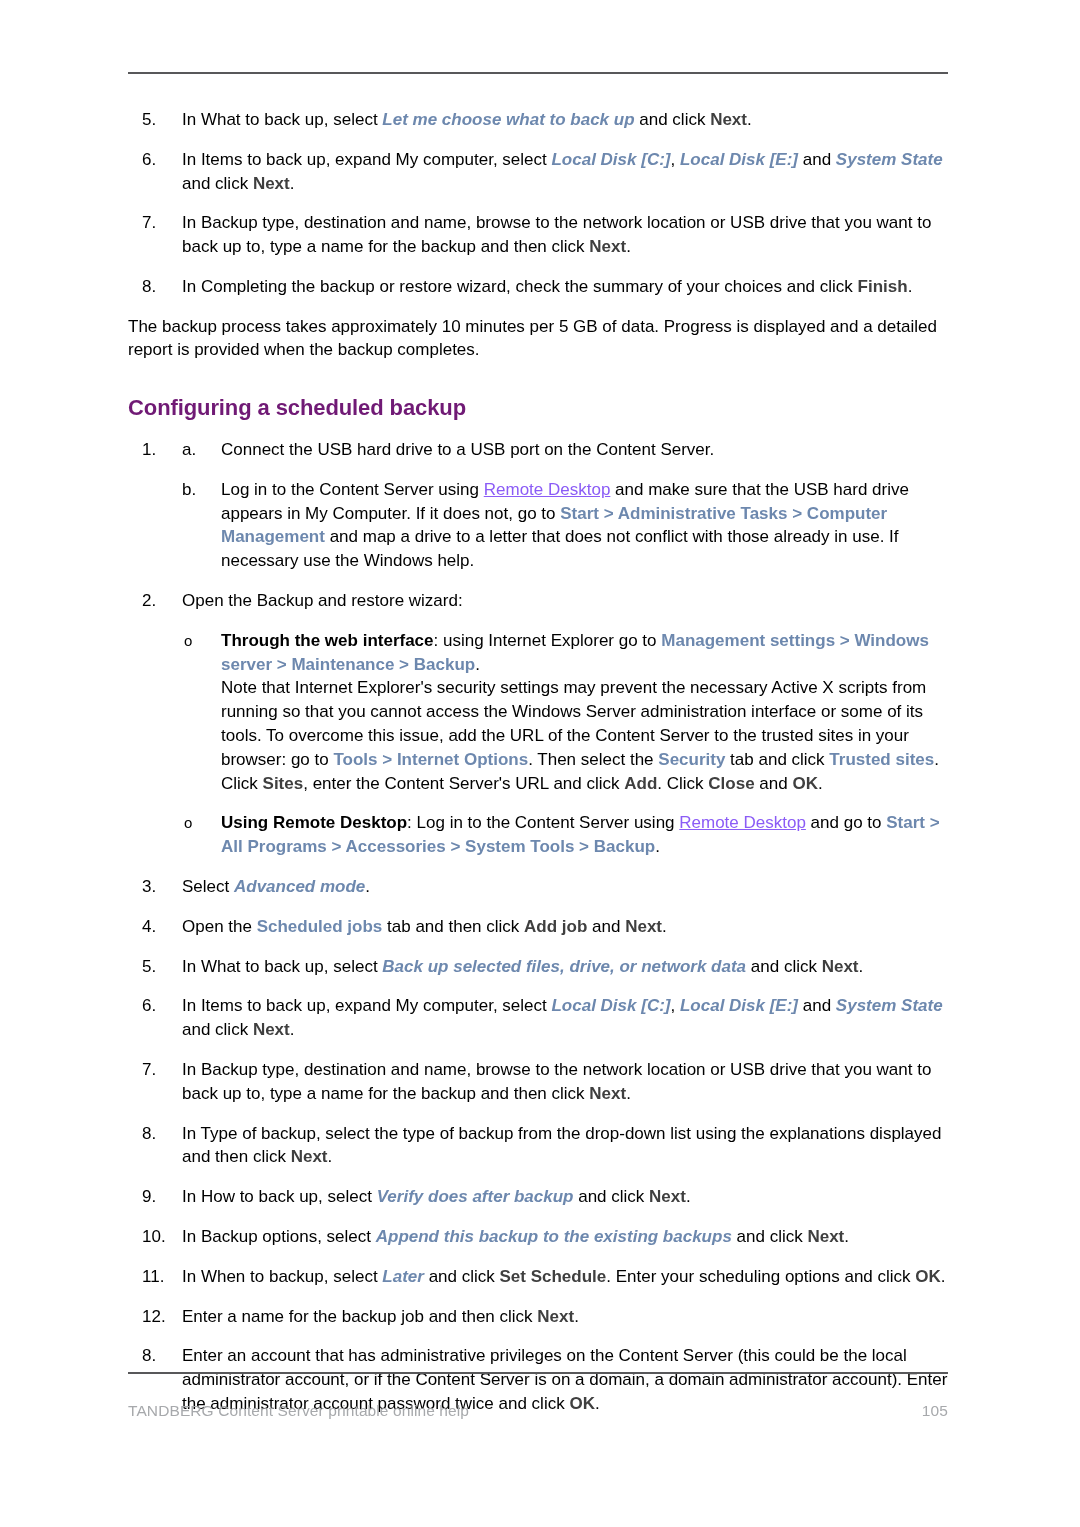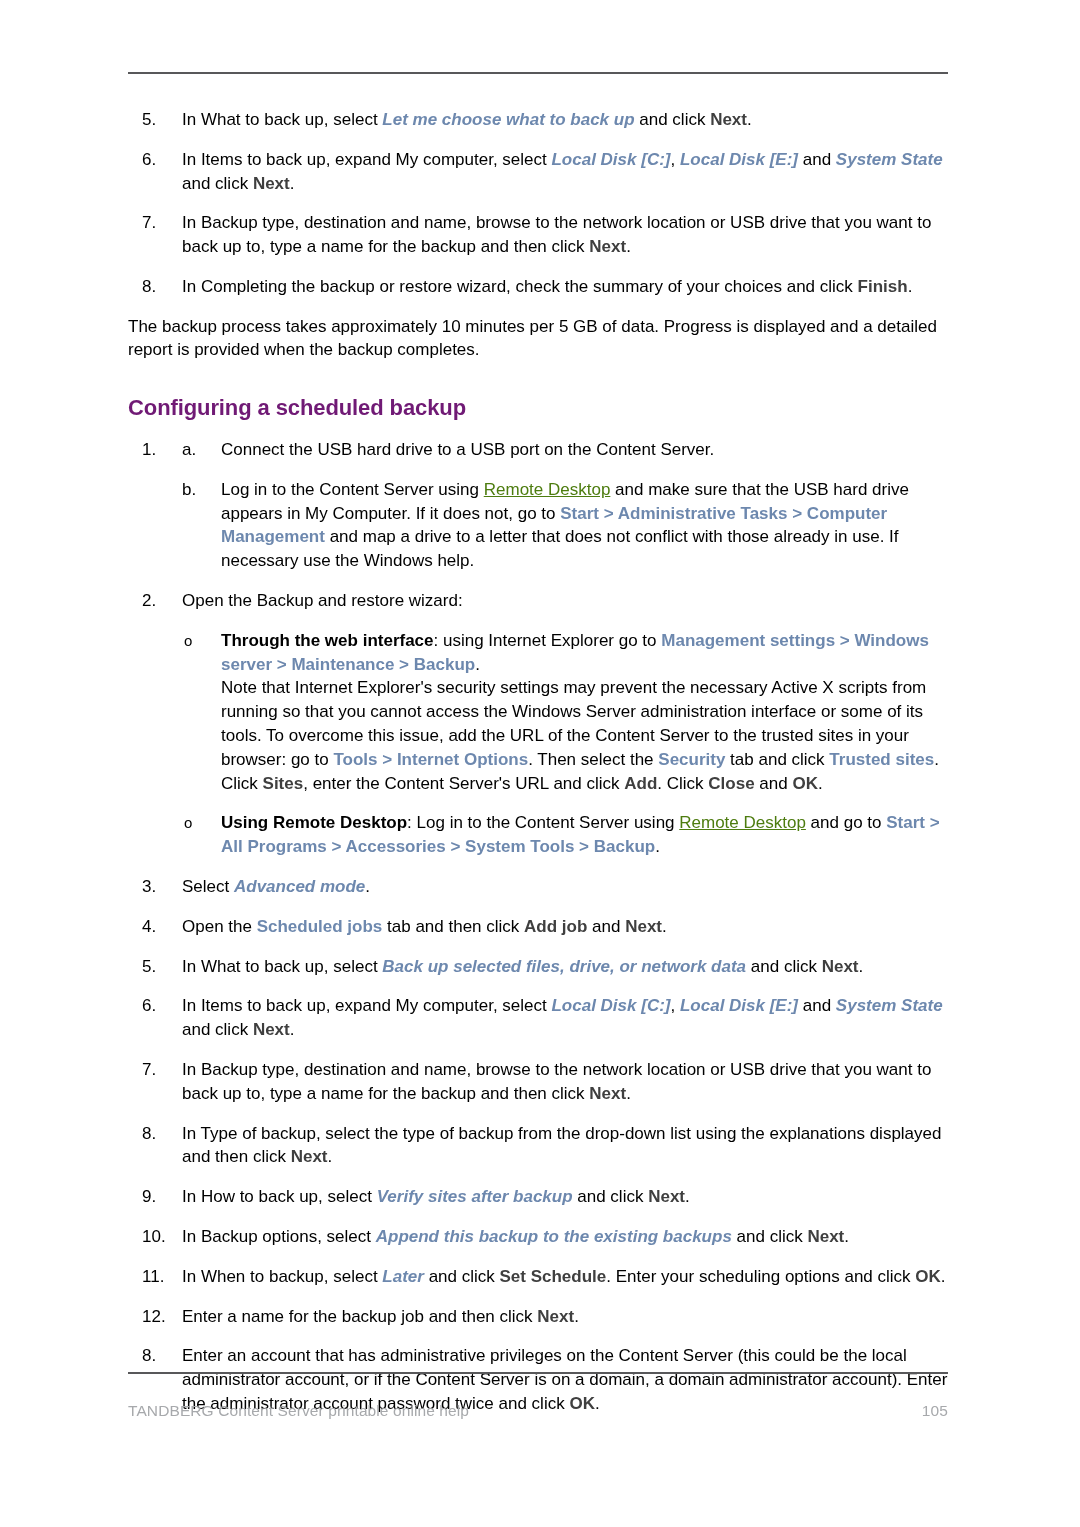--- a/index.html
+++ b/index.html
@@ -128,21 +128,21 @@
   .b {             
     color: #3f3f3f;
     font-weight: bold;
     margin-top: 12px;
   }
   .bk {            
     color: #000;
     font-weight: bold;
   }
   a.link {
-    color: #4d7c0f;
+    color: #8b5cf6;
     text-decoration: underline;
     cursor: pointer;
   }
 </style>
 </head>
 <body>
 
 <div class="page">
 
   <div class="content">
@@ -167,21 +167,21 @@
         <li class="step sub"><span class="marker">b.</span><span class="note-block"><span>Log in to the Content Server using </span><a class="link" href="#">Remote Desktop</a><span> and make sure that the USB hard drive appears in My Computer. If it does not, go to </span><span class="ui">Start &gt; Administrative Tasks &gt; Computer Management</span><span> and map a drive to a letter that does not conflict with those already in use. If necessary use the Windows help.</span></span></li>
         <li class="step"><span class="marker">2.</span><span class="note-block"><span>Open the Backup and restore wizard:</span></span></li>
         <li class="step obul"><span class="marker">o</span><span class="note-block"><span class="bk">Through the web interface</span><span>: using Internet Explorer go to </span><span class="ui">Management settings &gt; Windows server &gt; Maintenance &gt; Backup</span><span>.</span><br><span>Note that Internet Explorer's security settings may prevent the necessary Active X scripts from running so that you cannot access the Windows Server administration interface or some of its tools. To overcome this issue, add the URL of the Content Server to the trusted sites in your browser: go to </span><span class="ui">Tools &gt; Internet Options</span><span>. Then select the </span><span class="ui">Security</span><span> tab and click </span><span class="ui">Trusted sites</span><span>. Click </span><span class="b">Sites</span><span>, enter the Content Server's URL and click </span><span class="b">Add</span><span>. Click </span><span class="b">Close</span><span> and </span><span class="b">OK</span><span>.</span></span></li>
         <li class="step obul"><span class="marker">o</span><span class="note-block"><span class="bk">Using Remote Desktop</span><span>: Log in to the Content Server using </span><a class="link" href="#">Remote Desktop</a><span> and go to </span><span class="ui">Start &gt; All Programs &gt; Accessories &gt; System Tools &gt; Backup</span><span>.</span></span></li>
         <li class="step"><span class="marker">3.</span><span class="note-block"><span>Select </span><span class="opt">Advanced mode</span><span>.</span></span></li>
         <li class="step"><span class="marker">4.</span><span class="note-block"><span>Open the </span><span class="ui">Scheduled jobs</span><span> tab and then click </span><span class="b">Add job</span><span> and </span><span class="b">Next</span><span>.</span></span></li>
         <li class="step"><span class="marker">5.</span><span class="note-block"><span>In What to back up, select </span><span class="opt">Back up selected files, drive, or network data</span><span> and click </span><span class="b">Next</span><span>.</span></span></li>
         <li class="step"><span class="marker">6.</span><span class="note-block"><span>In Items to back up, expand My computer, select </span><span class="opt">Local Disk [C:]</span><span>, </span><span class="opt">Local Disk [E:]</span><span> and </span><span class="opt">System State</span><span> and click </span><span class="b">Next</span><span>.</span></span></li>
         <li class="step"><span class="marker">7.</span><span class="note-block"><span>In Backup type, destination and name, browse to the network location or USB drive that you want to back up to, type a name for the backup and then click </span><span class="b">Next</span><span>.</span></span></li>
         <li class="step"><span class="marker">8.</span><span class="note-block"><span>In Type of backup, select the type of backup from the drop-down list using the explanations displayed and then click </span><span class="b">Next</span><span>.</span></span></li>
-        <li class="step"><span class="marker">9.</span><span class="note-block"><span>In How to back up, select </span><span class="opt">Verify sites after backup</span><span> and click </span><span class="b">Next</span><span>.</span></span></li>
+        <li class="step"><span class="marker">9.</span><span class="note-block"><span>In How to back up, select </span><span class="opt">Verify does after backup</span><span> and click </span><span class="b">Next</span><span>.</span></span></li>
         <li class="step"><span class="marker">10.</span><span class="note-block"><span>In Backup options, select </span><span class="opt">Append this backup to the existing backups</span><span> and click </span><span class="b">Next</span><span>.</span></span></li>
         <li class="step"><span class="marker">11.</span><span class="note-block"><span>In When to backup, select </span><span class="opt">Later</span><span> and click </span><span class="b">Set Schedule</span><span>. Enter your scheduling options and click </span><span class="b">OK</span><span>.</span></span></li>
         <li class="step"><span class="marker">12.</span><span class="note-block"><span>Enter a name for the backup job and then click </span><span class="b">Next</span><span>.</span></span></li>
         <li class="step"><span class="marker">8.</span><span class="note-block"><span>Enter an account that has administrative privileges on the Content Server (this could be the local administrator account, or if the Content Server is on a domain, a domain administrator account). Enter the administrator account password twice and click </span><span class="b">OK</span><span>.</span></span></li>
       </ol>
 
   </div>
 
   <div class="rule-bottom"></div>
 

